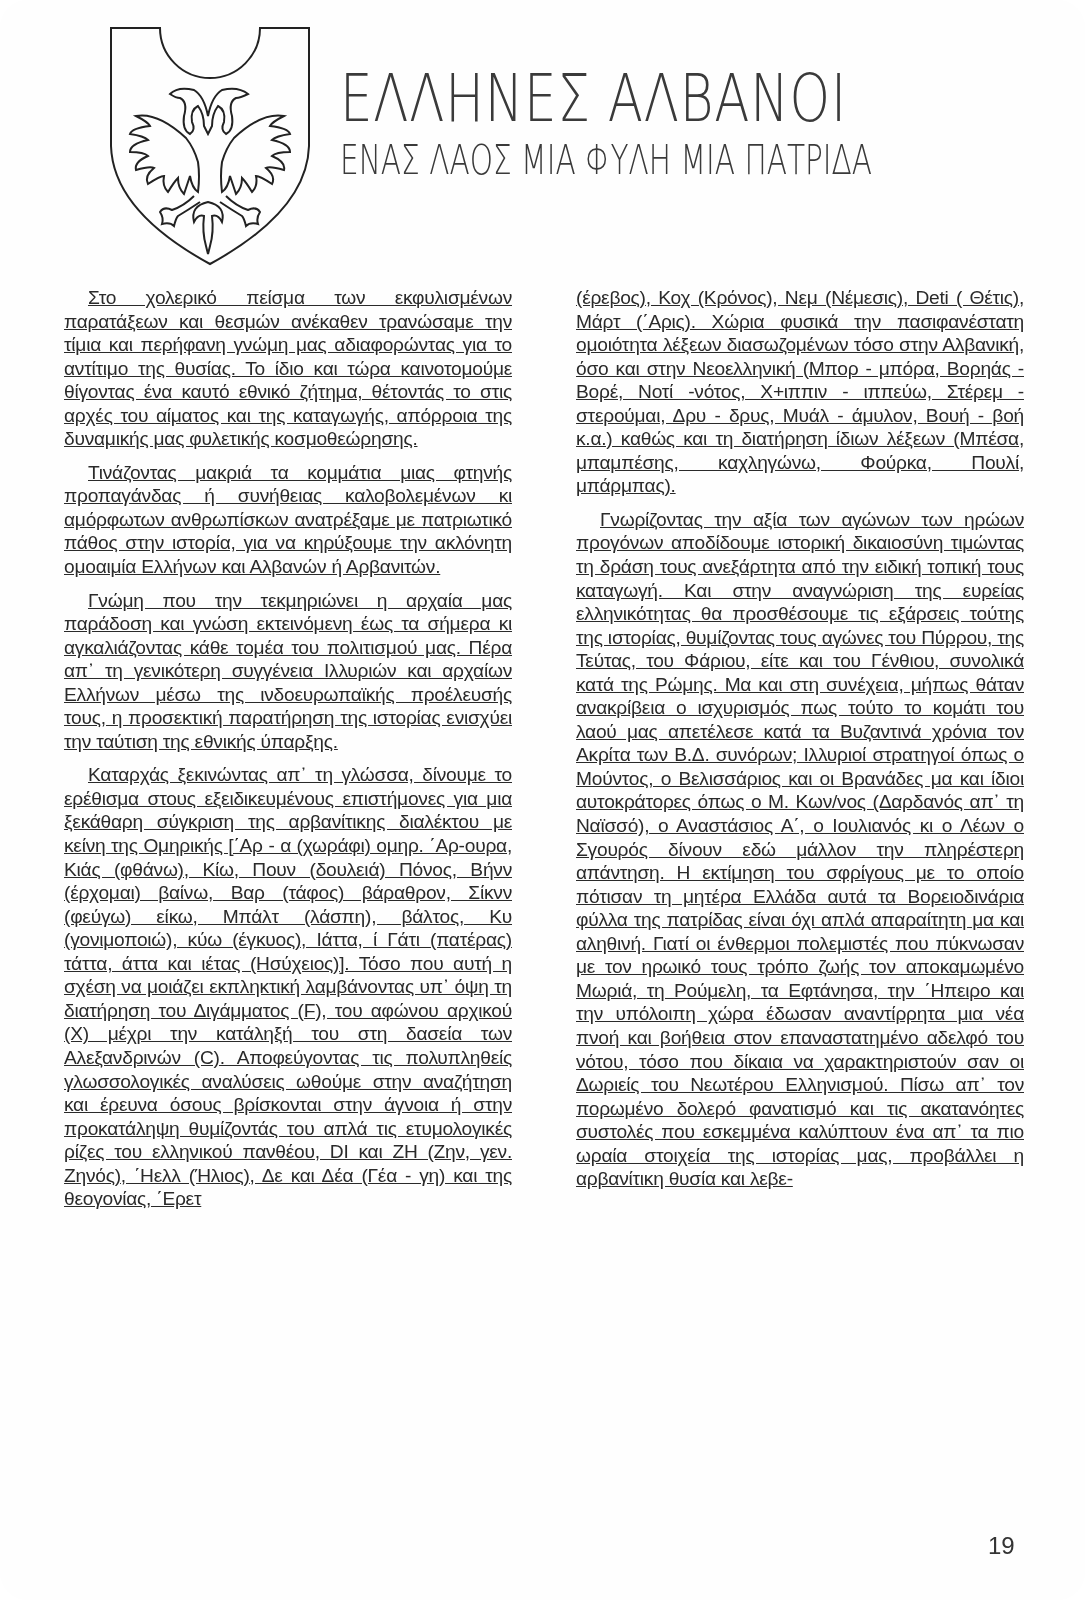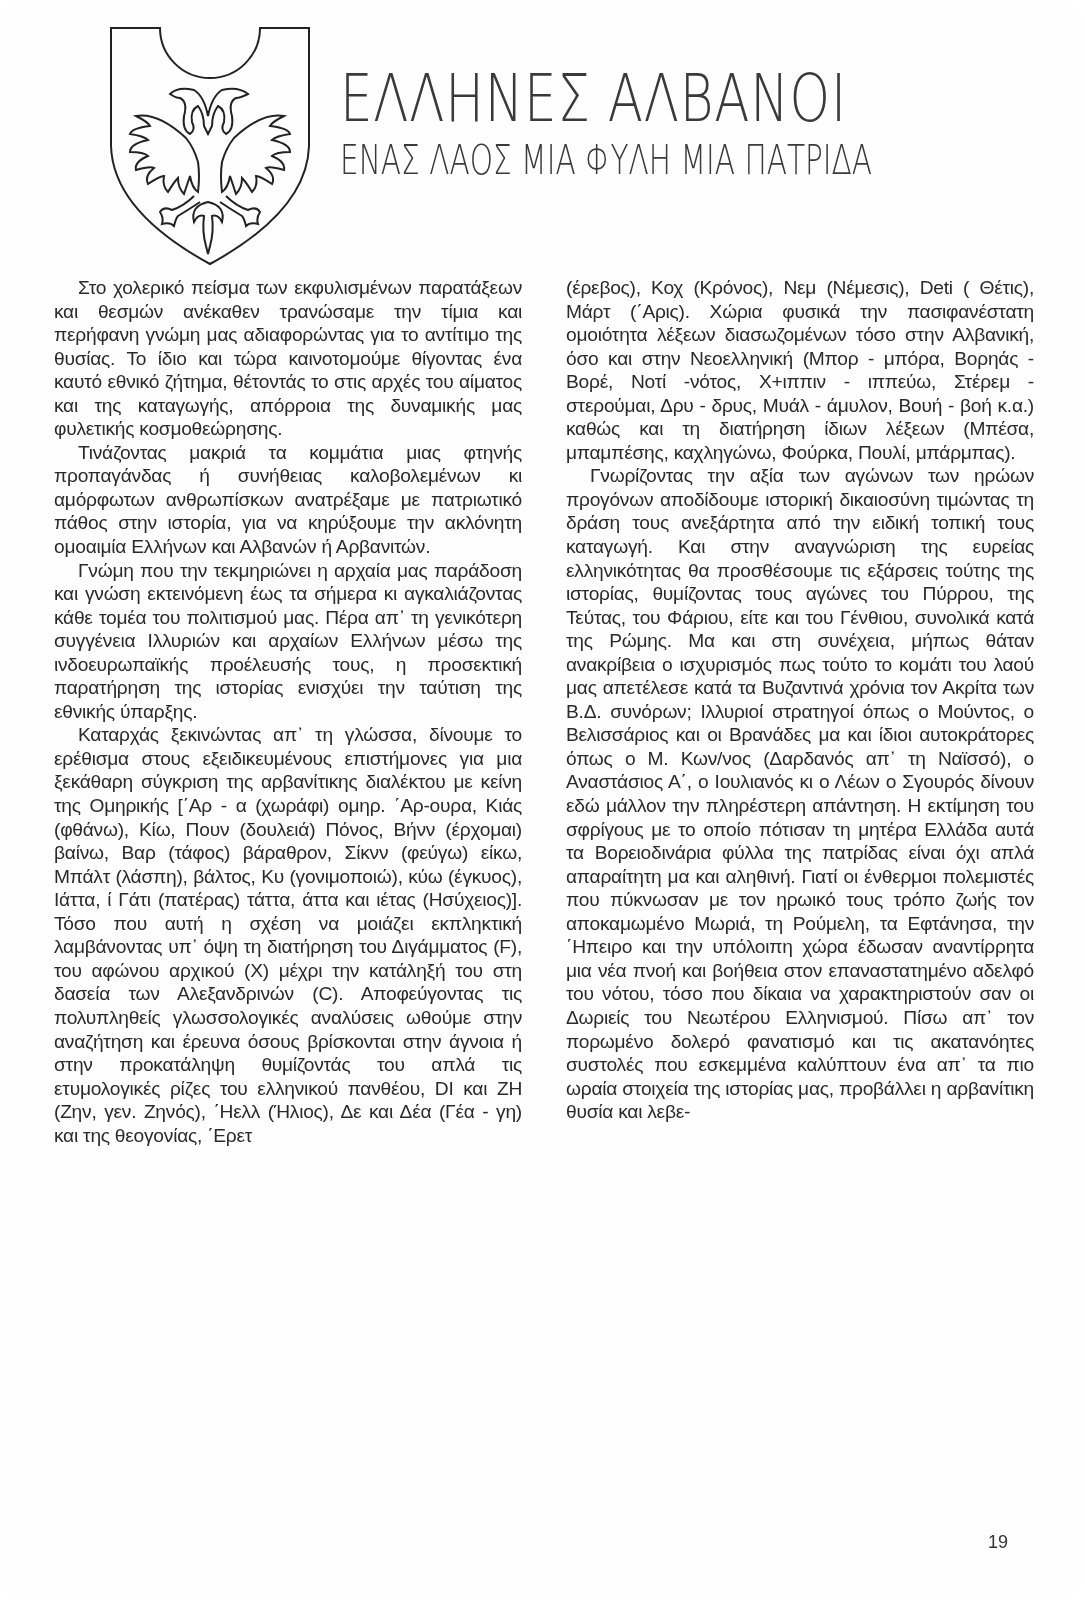--- a/index.html
+++ b/index.html
@@ -68,31 +68,32 @@
       justify-content: space-between;
     }
     .col {
       width: 468px;
       font-size: 19.2px;
       line-height: 23.55px;
       text-align: justify;
       letter-spacing: -0.25px;
     }
     .col p {
-      margin: 0;
+      margin: 10px;
       text-indent: 24px;
+      text-decoration: underline;
     }
     .col p.cont {
       text-indent: 0;
     }
     .page-number {
       position: absolute;
       left: 988px;
       top: 1532px;
-      font-size: 18px;
+      font-size: 24px;
       color: #333;
     }
   </style>
 </head>
 <body>
 
 <div class="page">
 
   <svg class="emblem" viewBox="0 0 204 240" xmlns="http://www.w3.org/2000/svg">
 

